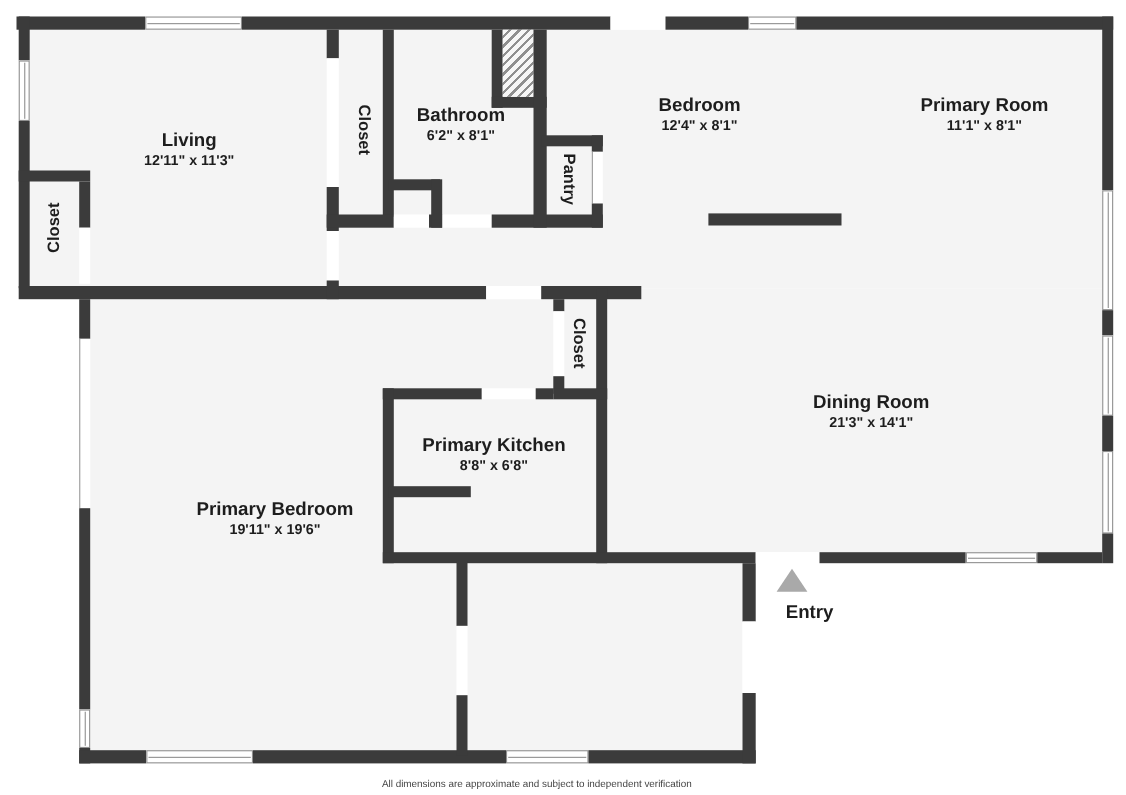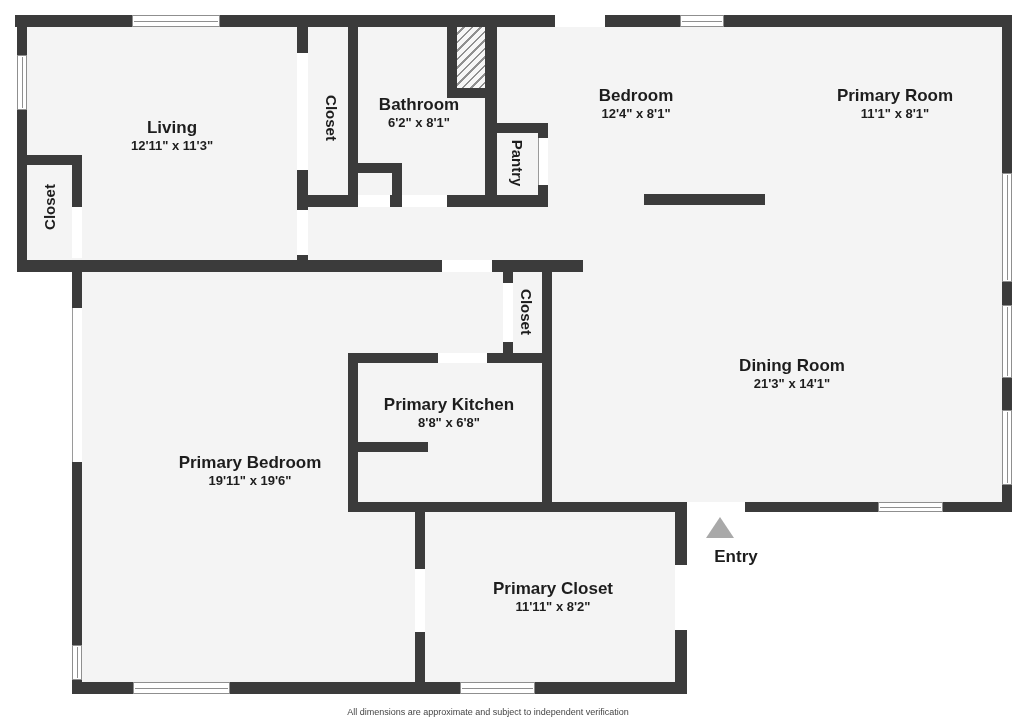--- a/index.html
+++ b/index.html
@@ -165,19 +165,15 @@
     <span class="dm">21'3" x 14'1"</span>
   </div>
   <div class="room-label" style="left:449px;top:413px;">
     <span class="nm">Primary Kitchen</span>
     <span class="dm">8'8" x 6'8"</span>
   </div>
   <div class="room-label" style="left:250px;top:471px;">
     <span class="nm">Primary Bedroom</span>
     <span class="dm">19'11" x 19'6"</span>
   </div>
-  <div class="room-label" style="left:553px;top:597px;">
-    <span class="nm">Primary Closet</span>
-    <span class="dm">11'11" x 8'2"</span>
-  </div>
 
   <div class="disclaimer">All dimensions are approximate and subject to independent verification</div>
 </div>
 
 </body></html>

